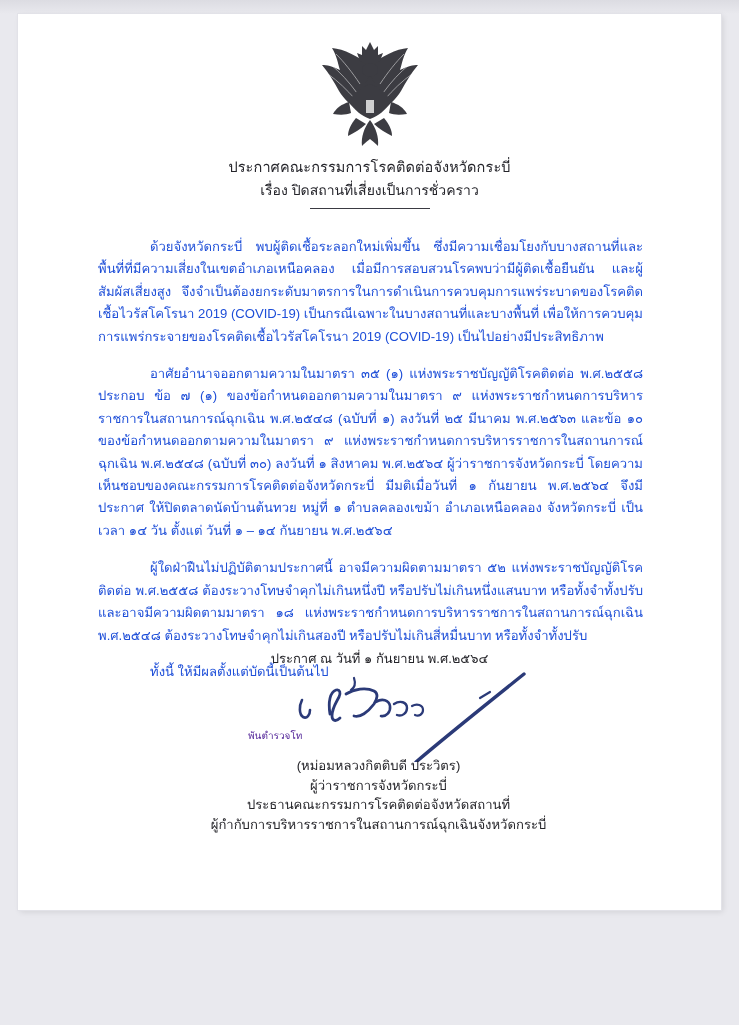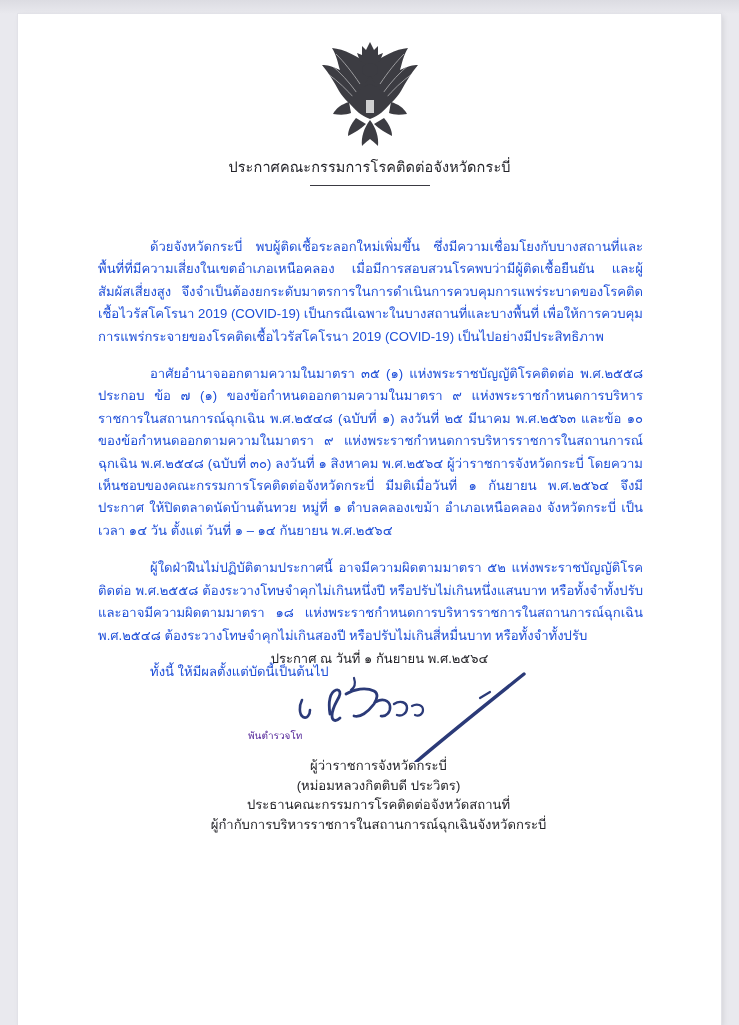--- a/index.html
+++ b/index.html
@@ -11,21 +11,21 @@
   }
   #screen {
     position: relative;
     width: 739px; height: 1025px;
     background: linear-gradient(#dcdce2 0px, #e9e9ee 14px, #e9e9ee 100%);
     overflow: hidden;
   }
   #page {
     position: absolute;
     left: 18px; top: 14px;
-    width: 703px; height: 1011px;
+    width: 703px; height: 896px;
     background: #ffffff;
     box-shadow: 0 0 0 1px #e2e2e8, 2px 2px 6px rgba(0,0,0,0.10);
     overflow: hidden;
   }
   
   #emblem-wrap {
     position: absolute; left: 0; right: 0; top: 22px;
     display: flex; justify-content: center;
   }
   #emblem { width: 104px; height: 112px; display: block; }
@@ -112,20 +112,21 @@
 
           <path d="M38 82 C33 88 30 94 30 100 C36 97 43 93 48 88 Z"></path>
           <path d="M66 82 C71 88 74 94 74 100 C68 97 61 93 56 88 Z"></path>
           <path d="M52 84 C46 92 43 101 44 110 C48 106 52 103 52 103 C52 103 56 106 60 110 C61 101 58 92 52 84 Z"></path>
         </g>
       </svg>
     </div>
 
     <div class="header">
       <div class="line1">ประกาศคณะกรรมการโรคติดต่อจังหวัดกระบี่</div>
+      <div class="line3">เรื่อง ปิดสถานที่เสี่ยงเป็นการชั่วคราว</div>
       <div class="rule"></div>
     </div>
 
     <div id="body">
       <p>ด้วยจังหวัดกระบี่ พบผู้ติดเชื้อระลอกใหม่เพิ่มขึ้น ซึ่งมีความเชื่อมโยงกับบางสถานที่และพื้นที่ที่มีความเสี่ยงในเขตอำเภอเหนือคลอง เมื่อมีการสอบสวนโรคพบว่ามีผู้ติดเชื้อยืนยัน และผู้สัมผัสเสี่ยงสูง จึงจำเป็นต้องยกระดับมาตรการในการดำเนินการควบคุมการแพร่ระบาดของโรคติดเชื้อไวรัสโคโรนา 2019 (COVID-19) เป็นกรณีเฉพาะในบางสถานที่และบางพื้นที่ เพื่อให้การควบคุมการแพร่กระจายของโรคติดเชื้อไวรัสโคโรนา 2019 (COVID-19) เป็นไปอย่างมีประสิทธิภาพ</p>
       <p>อาศัยอำนาจออกตามความในมาตรา ๓๕ (๑) แห่งพระราชบัญญัติโรคติดต่อ พ.ศ.๒๕๕๘ ประกอบ ข้อ ๗ (๑) ของข้อกำหนดออกตามความในมาตรา ๙ แห่งพระราชกำหนดการบริหารราชการในสถานการณ์ฉุกเฉิน พ.ศ.๒๕๔๘ (ฉบับที่ ๑) ลงวันที่ ๒๕ มีนาคม พ.ศ.๒๕๖๓ และข้อ ๑๐ ของข้อกำหนดออกตามความในมาตรา ๙ แห่งพระราชกำหนดการบริหารราชการในสถานการณ์ฉุกเฉิน พ.ศ.๒๕๔๘ (ฉบับที่ ๓๐) ลงวันที่ ๑ สิงหาคม พ.ศ.๒๕๖๔ ผู้ว่าราชการจังหวัดกระบี่ โดยความเห็นชอบของคณะกรรมการโรคติดต่อจังหวัดกระบี่  มีมติเมื่อวันที่ ๑ กันยายน พ.ศ.๒๕๖๔ จึงมีประกาศ ให้ปิดตลาดนัดบ้านต้นทวย หมู่ที่ ๑ ตำบลคลองเขม้า อำเภอเหนือคลอง จังหวัดกระบี่ เป็นเวลา ๑๔ วัน ตั้งแต่ วันที่ ๑ – ๑๔ กันยายน พ.ศ.๒๕๖๔</p>
       <p class="tight">ผู้ใดฝ่าฝืนไม่ปฏิบัติตามประกาศนี้ อาจมีความผิดตามมาตรา ๕๒ แห่งพระราชบัญญัติโรคติดต่อ พ.ศ.๒๕๕๘ ต้องระวางโทษจำคุกไม่เกินหนึ่งปี หรือปรับไม่เกินหนึ่งแสนบาท หรือทั้งจำทั้งปรับ และอาจมีความผิดตามมาตรา ๑๘ แห่งพระราชกำหนดการบริหารราชการในสถานการณ์ฉุกเฉิน พ.ศ.๒๕๔๘ ต้องระวางโทษจำคุกไม่เกินสองปี หรือปรับไม่เกินสี่หมื่นบาท หรือทั้งจำทั้งปรับ</p>
       <p class="closing">ทั้งนี้ ให้มีผลตั้งแต่บัดนี้เป็นต้นไป</p>
     </div>
 
@@ -140,21 +141,21 @@
           <path d="M82 30 C88 26 95 28 96 34 C97 40 92 45 87 44" stroke-width="2.6"></path>
           <path d="M100 32 C106 28 113 30 113 36 C113 41 108 45 103 43" stroke-width="2.4"></path>
           <path d="M118 34 C123 31 129 33 129 38 C129 42 125 45 121 43" stroke-width="2.2"></path>
           <path d="M60 6 C62 12 60 16 57 18" stroke-width="2.2"></path>
           <path d="M196 20 L186 26" stroke-width="2.2"></path>
           <path d="M230 2 C190 34 150 66 122 90" stroke-width="3.4"></path>
         </g>
       </svg>
       <div class="rank">พันตำรวจโท</div>
       <div id="sig-names">
+        <div>(หม่อมหลวงกิตติบดี ประวิตร)</div>
         <div>ผู้ว่าราชการจังหวัดกระบี่</div>
-        <div>(หม่อมหลวงกิตติบดี ประวิตร)</div>
         <div>ประธานคณะกรรมการโรคติดต่อจังหวัดสถานที่</div>
         <div>ผู้กำกับการบริหารราชการในสถานการณ์ฉุกเฉินจังหวัดกระบี่</div>
       </div>
     </div>
 
   </div>
 </div>
 
 </body></html>

